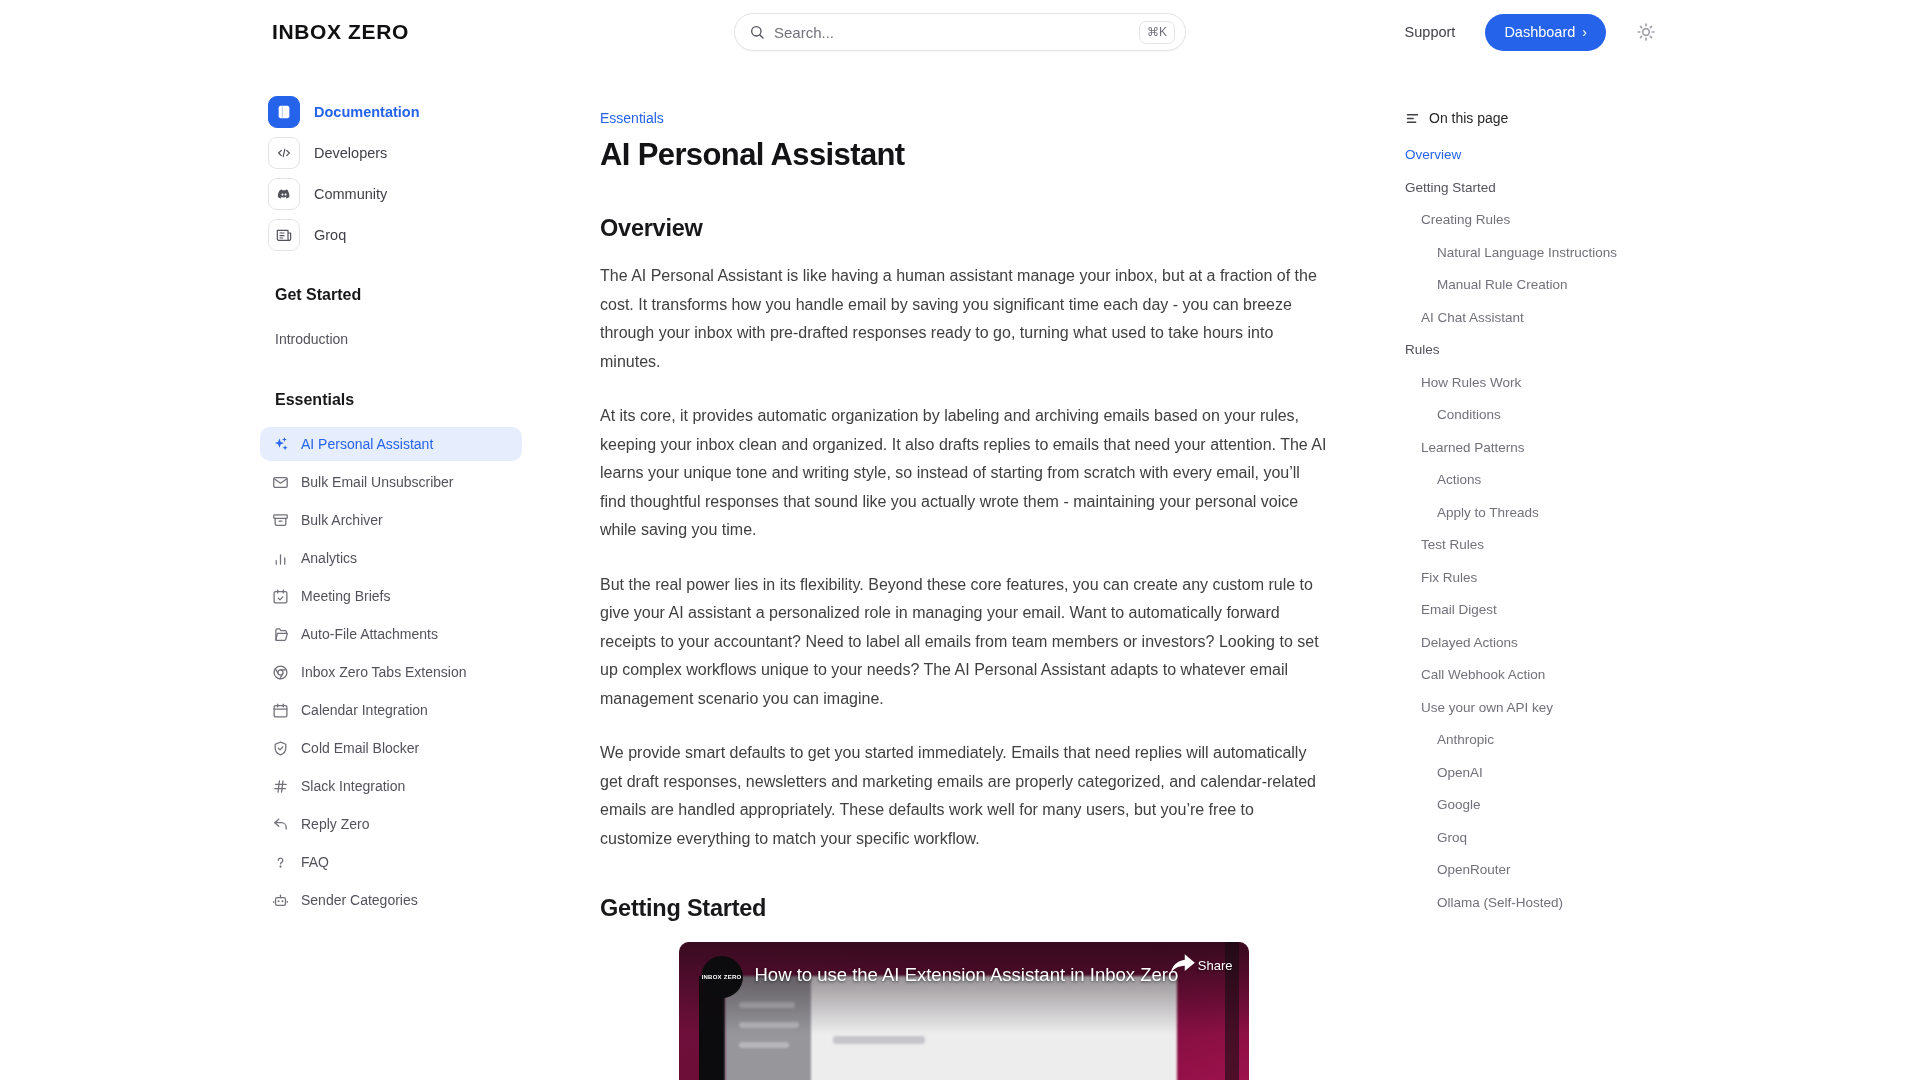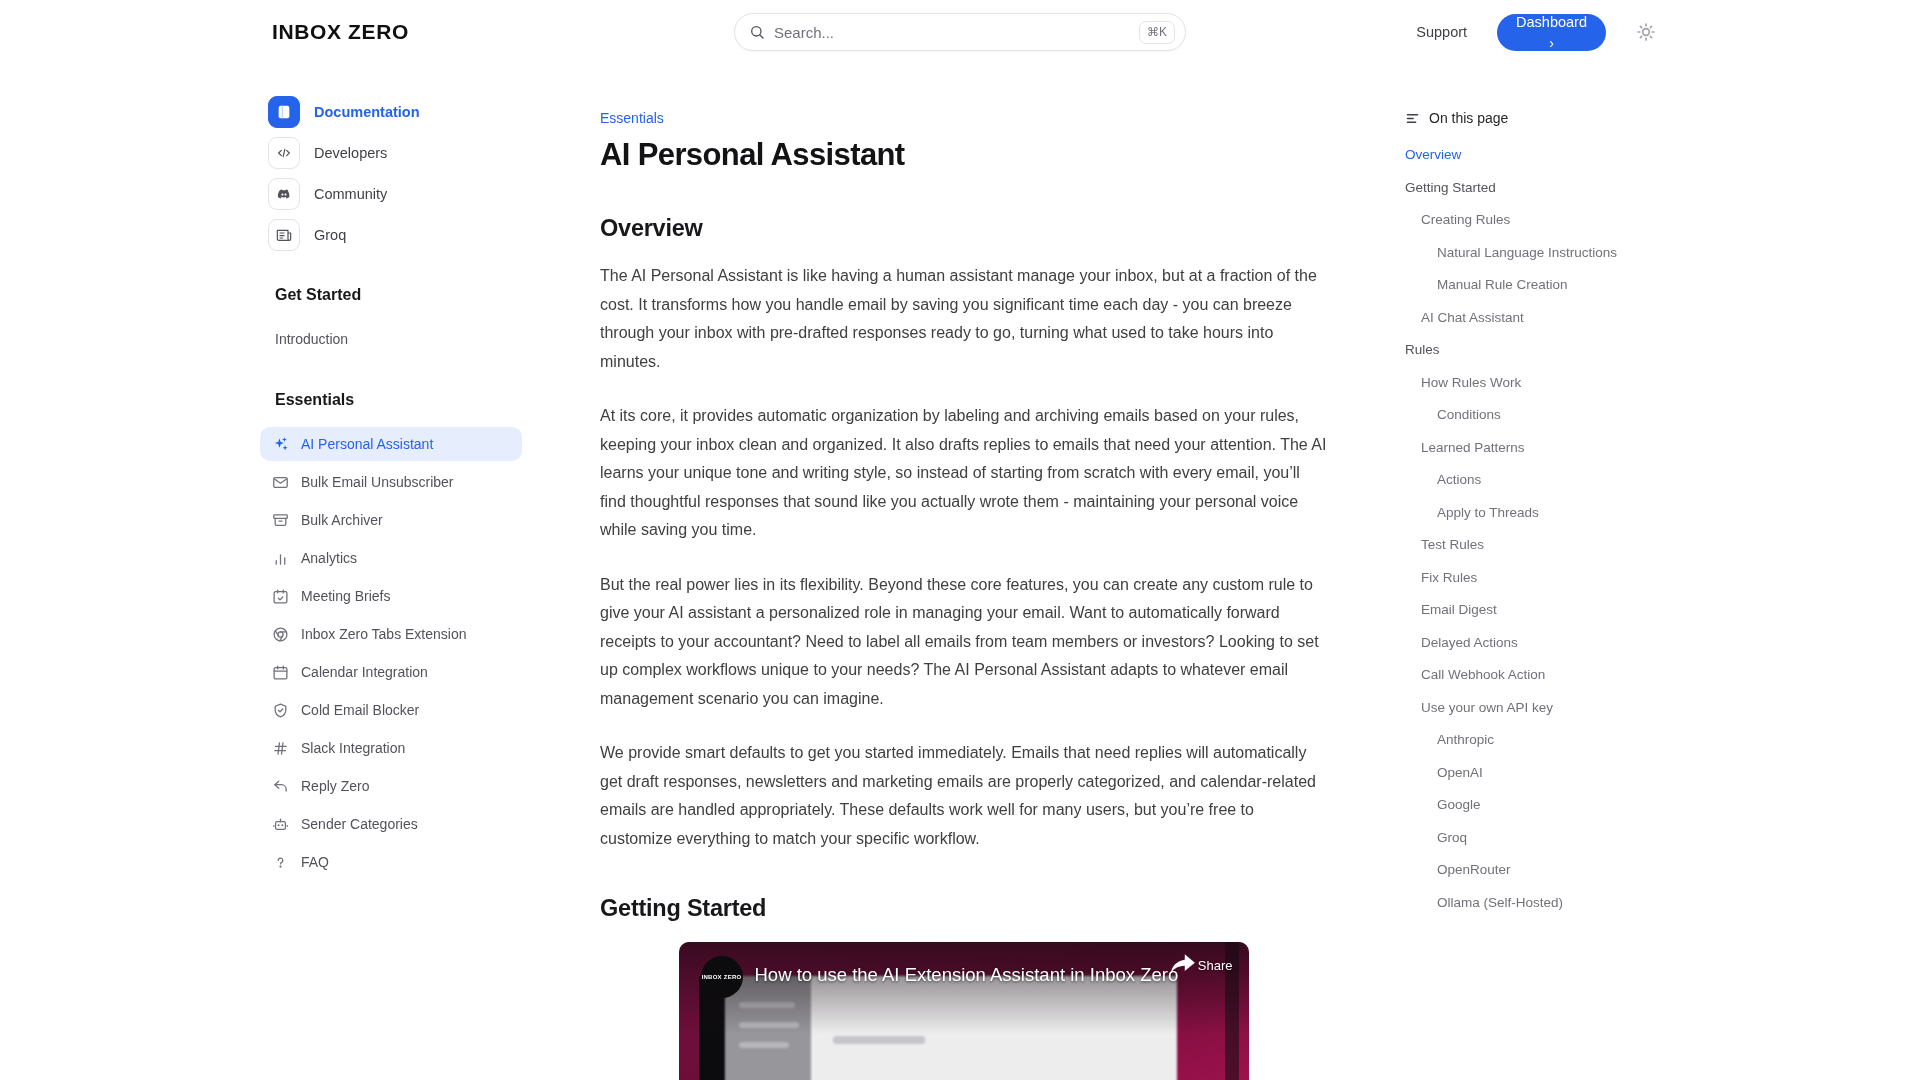--- a/index.html
+++ b/index.html
@@ -15,21 +15,21 @@
     border:1px solid #e4e4e7; border-radius:19px; background:#fff; display:flex; align-items:center;
     padding:0 10px 0 14px; box-shadow:0 1px 2px rgba(0,0,0,.04); color:#71717a; }
   .search-icon { width:16px; height:16px; color:#52525b; flex:0 0 auto; }
   .search input { border:none; outline:none; flex:1; margin-left:9px; font-size:15px; color:#a21caf;
     font-family:inherit; background:transparent; }
   .search input::placeholder { color:#71717a; }
   .kbd { font-size:12px; color:#71717a; border:1px solid #e4e4e7; border-radius:7px; padding:3px 7px 4px; background:#fff; }
   .header-right { margin-left:auto; display:flex; align-items:center; gap:30px; margin-right:4px; }
   .support-link { font-size:14.5px; font-weight:500; color:#3f3f46; cursor:pointer; }
   .dashboard-btn { display:flex; align-items:center; gap:7px; background:#2563eb; color:#fff; font-size:14.5px;
-    font-weight:500; border:none; border-radius:19px; height:37px; padding:0 19px; cursor:pointer; font-family:inherit;flex-direction:column; }
+    font-weight:500; border:none; border-radius:19px; height:37px; padding:0 19px; cursor:pointer; font-family:inherit; }
   .dashboard-chevron { font-size:14px; line-height:1; margin-top:-1px; }
   .theme-toggle { width:20px; height:20px; color:#a1a1aa; cursor:pointer; background:none; border:none; padding:0; }
 
   
   .page { width:1400px; margin:0 auto; display:grid; grid-template-columns:262px minmax(0,1fr) 255px;
     column-gap:78px; padding-top:32px; }
 
   
   .nav-primary-item { display:flex; align-items:center; gap:14px; height:32px; margin:0 0 9px 8px; cursor:pointer; }
   .icon-box { width:32px; height:32px; border:1px solid #e4e4e7; border-radius:9px; background:#fff;
@@ -219,20 +219,29 @@
               <line x1="8" y1="3" x2="8" y2="7"></line>
               <line x1="16" y1="3" x2="16" y2="7"></line>
               <polyline points="9 14.5 11.3 16.8 15.2 12.5"></polyline>
             </svg>
           </span>
           <span>Meeting Briefs</span>
         </div>
         <div class="side-item">
           <span>
             <svg viewBox="0 0 24 24" fill="none" stroke="currentColor" stroke-width="1.8" stroke-linecap="round" stroke-linejoin="round">
+              <path d="M5.5 19l2.2-8.5h14L19.3 19a1.6 1.6 0 0 1-1.6 1.2H5.5z"></path>
+              <path d="M5.5 19V5.6A1.6 1.6 0 0 1 7.1 4h3.6l2 2.5h6a1.6 1.6 0 0 1 1.6 1.6v2.4"></path>
+            </svg>
+          </span>
+          <span>Auto-File Attachments</span>
+        </div>
+        <div class="side-item">
+          <span>
+            <svg viewBox="0 0 24 24" fill="none" stroke="currentColor" stroke-width="1.8" stroke-linecap="round" stroke-linejoin="round">
               <circle cx="12" cy="12" r="9"></circle>
               <circle cx="12" cy="12" r="3.6"></circle>
               <line x1="12" y1="8.4" x2="20.3" y2="8.4"></line>
               <line x1="8.9" y1="13.8" x2="4.7" y2="6.6"></line>
               <line x1="15.1" y1="13.8" x2="11" y2="21"></line>
             </svg>
           </span>
           <span>Inbox Zero Tabs Extension</span>
         </div>
         <div class="side-item">
@@ -267,42 +276,42 @@
           <span>Slack Integration</span>
         </div>
         <div class="side-item">
           <span>
             <svg viewBox="0 0 24 24" fill="none" stroke="currentColor" stroke-width="1.8" stroke-linecap="round" stroke-linejoin="round">
               <polyline points="9.5 14.5 4 9.5 9.5 4.5"></polyline>
               <path d="M4 9.5h9.5a6.5 6.5 0 0 1 6.5 6.5v2.5"></path>
             </svg>
           </span>
           <span>Reply Zero</span>
+        </div>
+        <div class="side-item">
+          <span>
+            <svg viewBox="0 0 24 24" fill="none" stroke="currentColor" stroke-width="1.8" stroke-linecap="round" stroke-linejoin="round">
+              <path d="M8.8 9a3.2 3.2 0 1 1 4.8 2.8c-1 .6-1.6 1.1-1.6 2.2"></path>
+              <circle cx="12" cy="17.8" r="0.7" fill="currentColor"></circle>
+            </svg>
+          </span>
+          <span>FAQ</span>
         </div>
         <div class="side-item">
           <span>
             <svg viewBox="0 0 24 24" fill="none" stroke="currentColor" stroke-width="1.8" stroke-linecap="round" stroke-linejoin="round">
               <rect x="5" y="8" width="14" height="11" rx="2.5"></rect>
               <line x1="12" y1="4.5" x2="12" y2="8"></line>
               <circle cx="9.3" cy="13" r="0.6" fill="currentColor"></circle>
               <circle cx="14.7" cy="13" r="0.6" fill="currentColor"></circle>
               <line x1="2.5" y1="13.5" x2="2.5" y2="14.5"></line>
               <line x1="21.5" y1="13.5" x2="21.5" y2="14.5"></line>
             </svg>
           </span>
           <span>Sender Categories</span>
-        </div>
-        <div class="side-item">
-          <span>
-            <svg viewBox="0 0 24 24" fill="none" stroke="currentColor" stroke-width="1.8" stroke-linecap="round" stroke-linejoin="round">
-              <path d="M8.8 9a3.2 3.2 0 1 1 4.8 2.8c-1 .6-1.6 1.1-1.6 2.2"></path>
-              <circle cx="12" cy="17.8" r="0.7" fill="currentColor"></circle>
-            </svg>
-          </span>
-          <span>FAQ</span>
         </div>
       </div>
   </div>
 
   <div class="article">
     <div class="eyebrow">Essentials</div>
     <h1 class="page-title">AI Personal Assistant</h1>
 
     <h2 class="h2">Overview</h2>
     <div class="body-copy">

